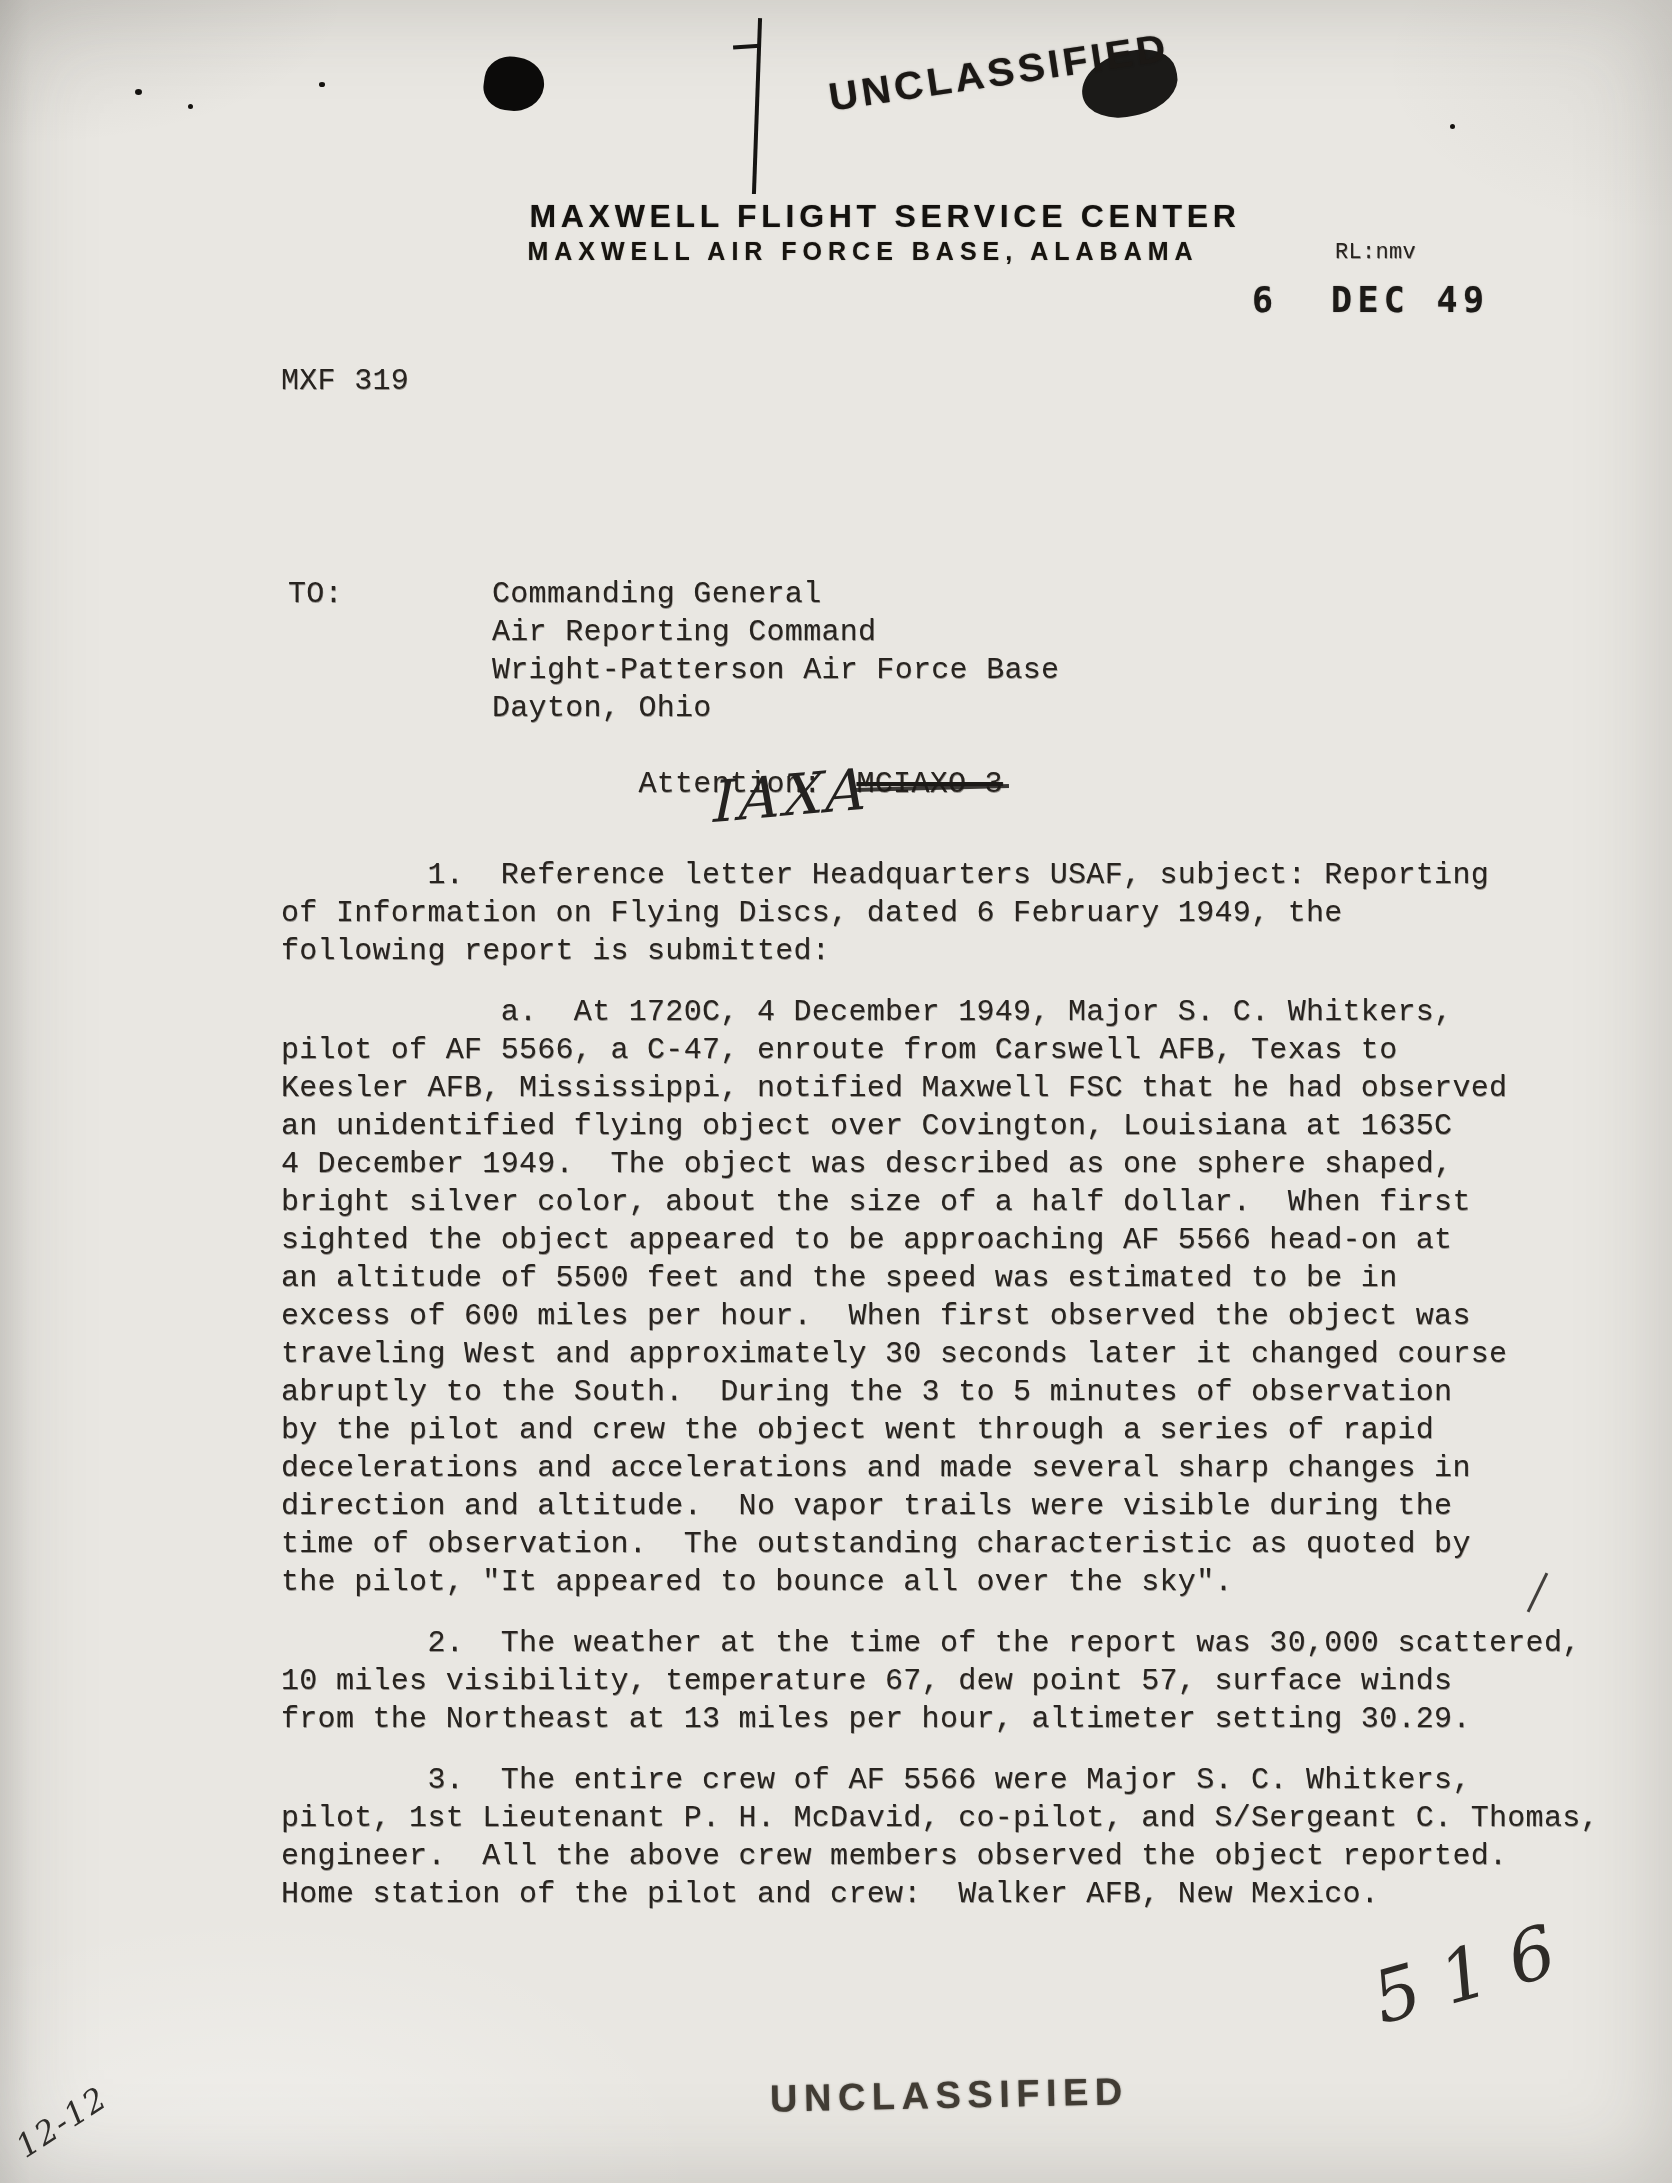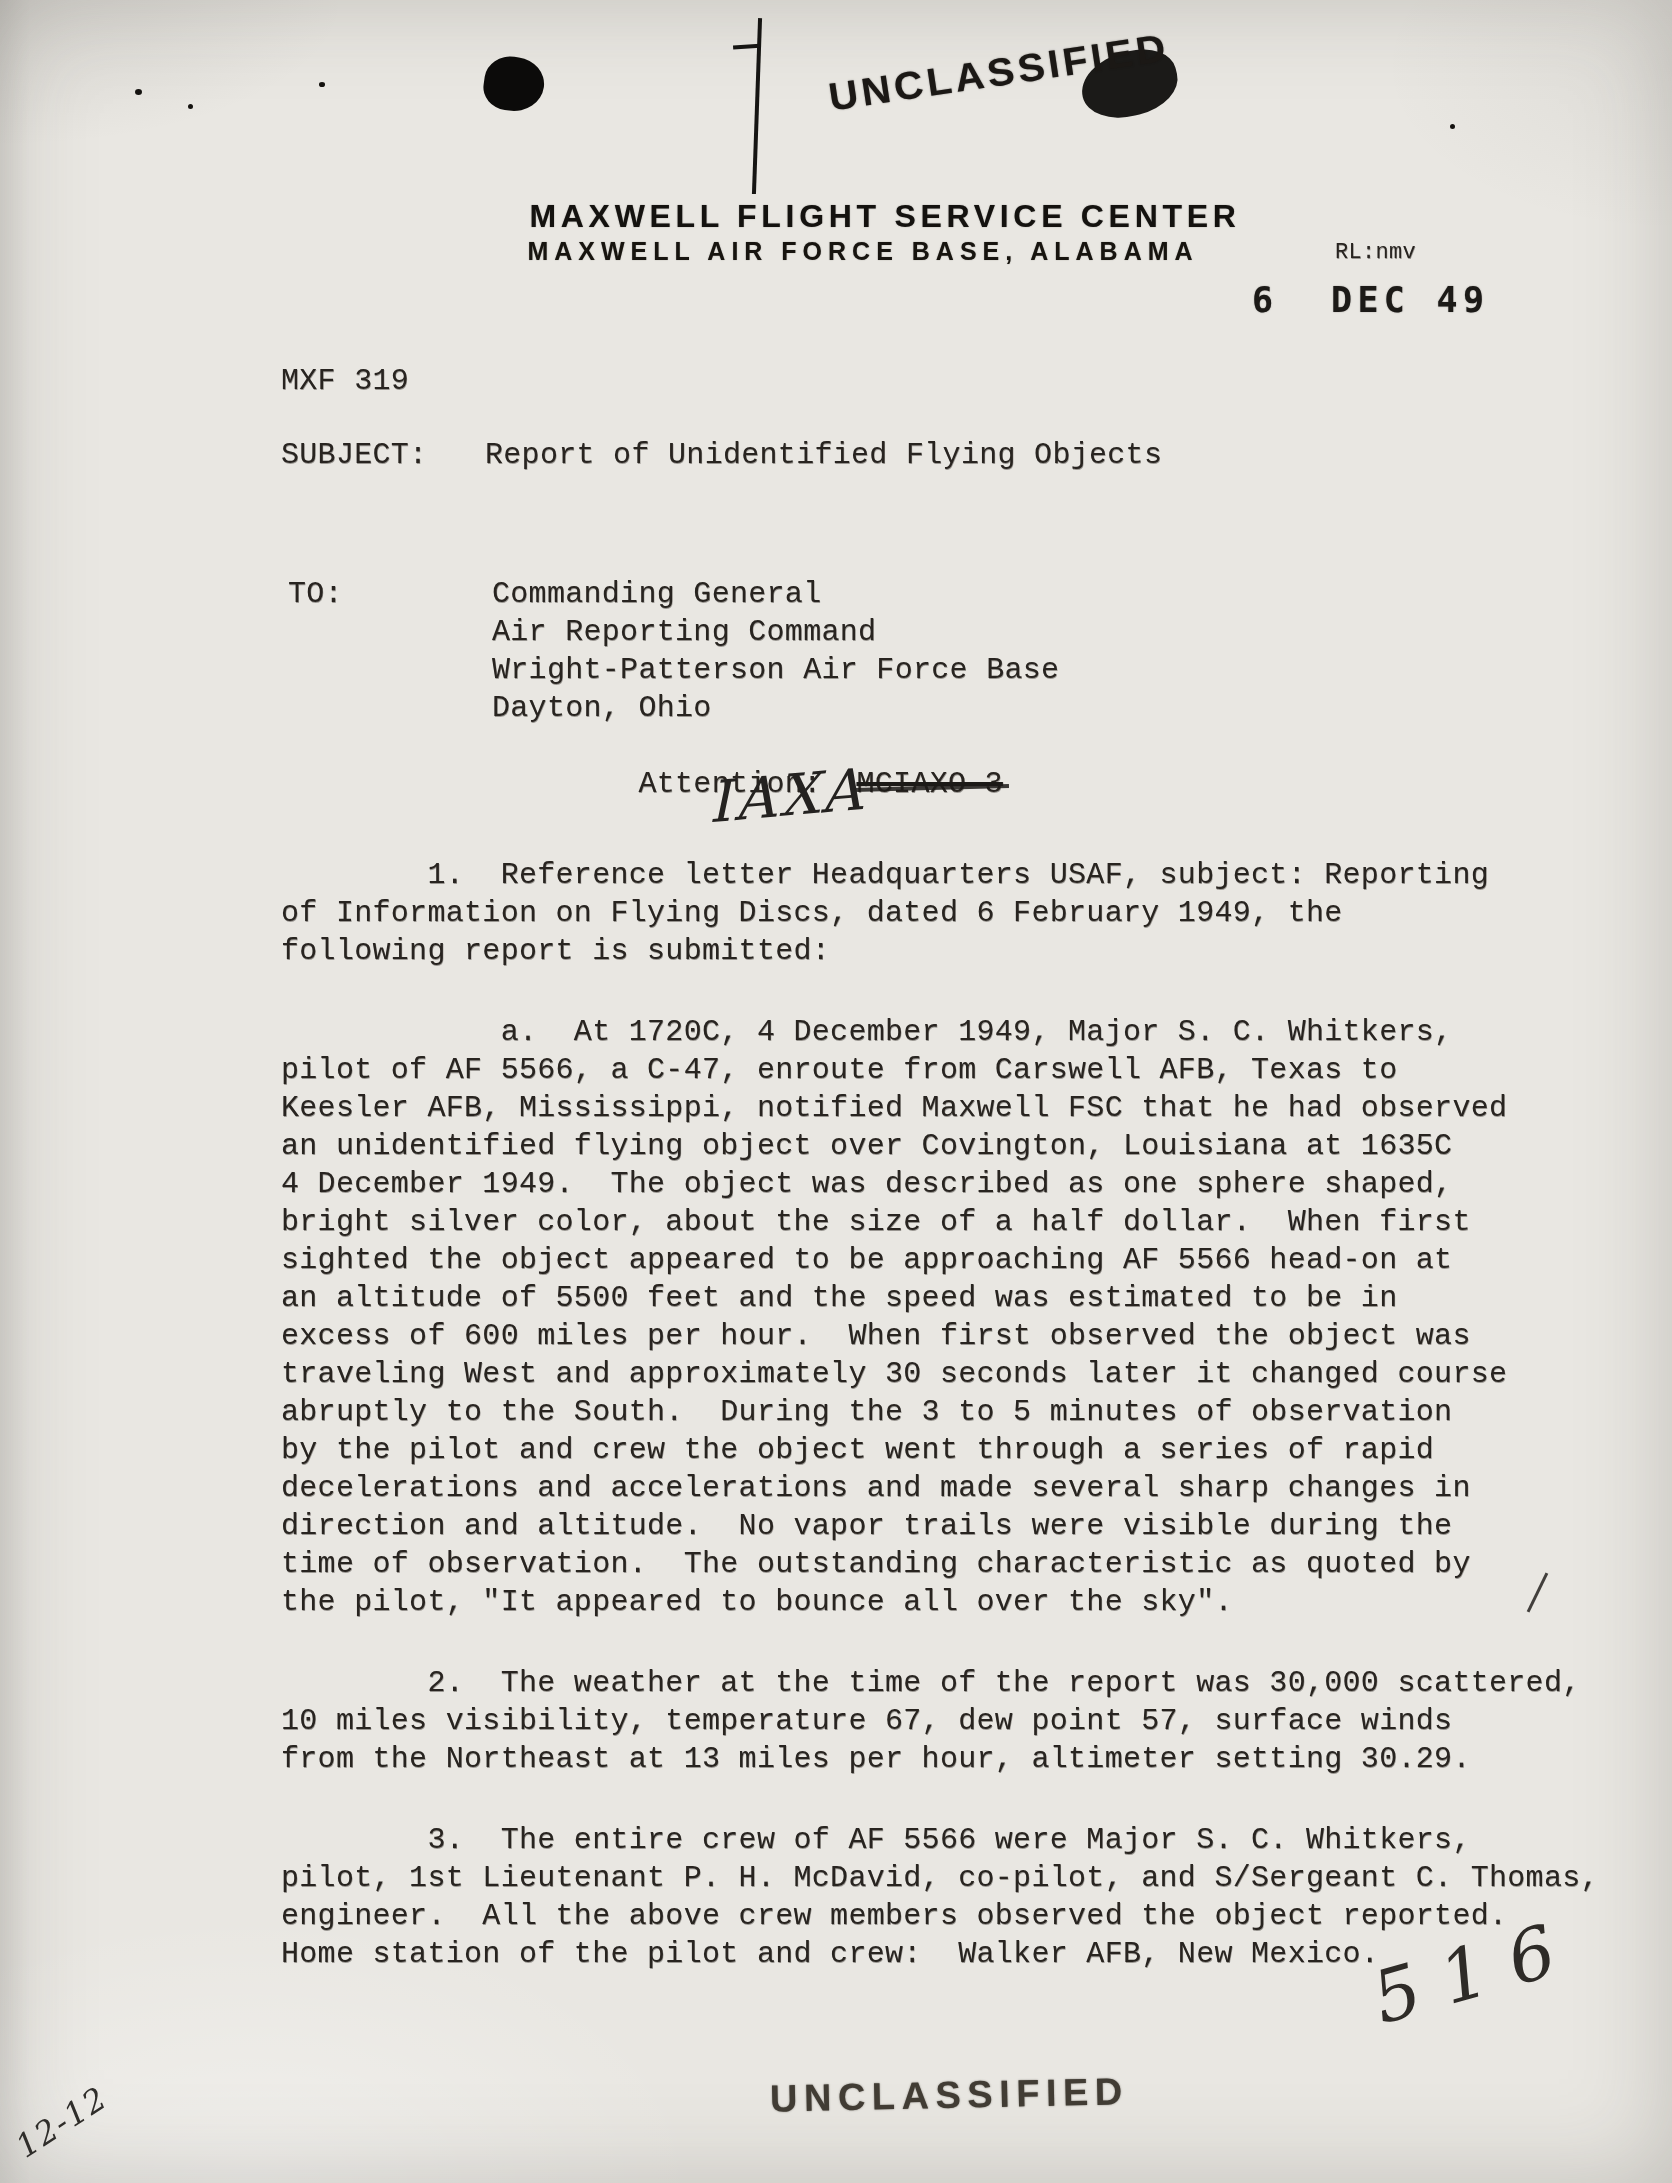--- a/index.html
+++ b/index.html
@@ -98,21 +98,21 @@
     transform:rotate(-16deg);
   }
   .hand-1212 {
     position:absolute; left:10.6px; top:2103px;
     font-size:32px; letter-spacing:1.8px; color:#2f2d2a;
     transform:rotate(-33deg);
   }
 
   
   .bodytext { position:absolute; left:281px; top:856px; width:1390px; }
-  .para + .para { margin-top:43px; }
+  .para + .para { margin-top:23px; }
 
   
   .ink-blot-left {
     position:absolute; left:484px; top:57px; width:60px; height:54px;
     background:#0c0b0a; border-radius:48% 52% 56% 44%;
     transform:rotate(8deg);
   }
   .ink-blot-right {
     position:absolute; left:1081px; top:52px; width:97px; height:64px;
     background:#100f0d; border-radius:55% 45% 50% 50%;
@@ -157,24 +157,20 @@
       <div class="lh1">MAXWELL FLIGHT SERVICE CENTER</div>
       <div class="lh2">MAXWELL AIR FORCE BASE, ALABAMA</div>
     </div>
   </div>
 
   <div class="typed typist-ref">RL:nmv</div>
   <div class="date-stamp">6  DEC 49</div>
 
   <div class="typed abs" style="left:281px; top:362px;">MXF 319</div>
 
-  <div class="row" style="left:281px; top:436px;">
-    <span class="typed lbl">SUBJECT:</span>
-    <span class="typed">Report of Unidentified Flying Objects</span>
-  </div>
 
   <div class="row" style="left:288px; top:575px;justify-content:space-between;">
     <span class="typed lbl">TO:</span>
     <div>
       <div class="typed">Commanding General
 Air Reporting Command
 Wright-Patterson Air Force Base
 Dayton, Ohio</div>
       <div class="typed">
         <span>Attention:</span><span class="struck">MCIAXO-3</span>

